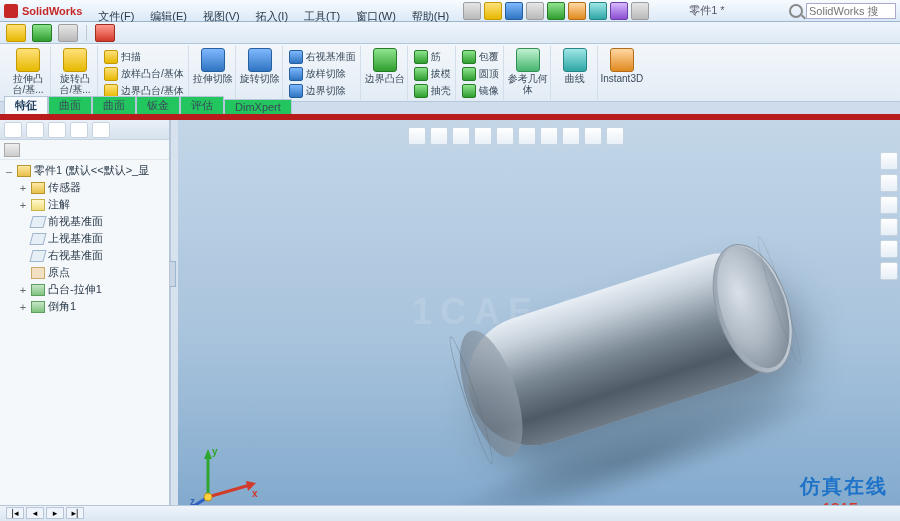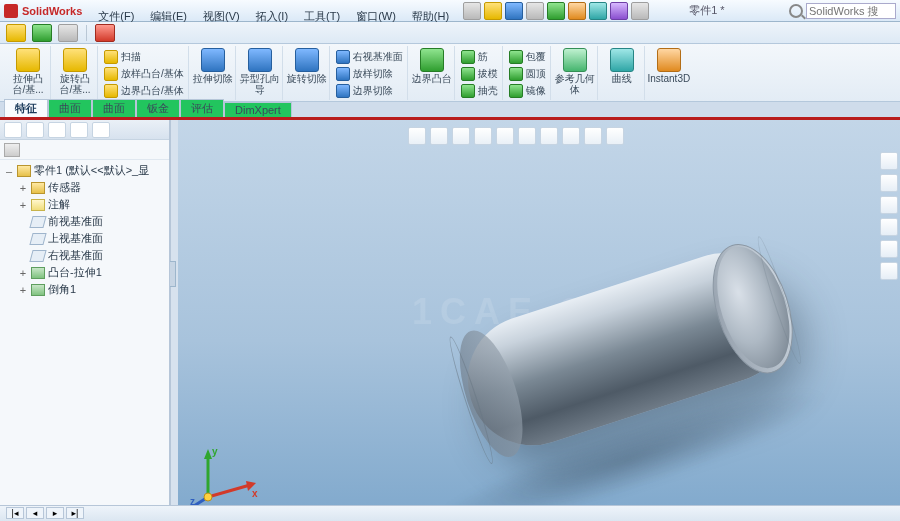--- a/index.html
+++ b/index.html
@@ -38,21 +38,21 @@
   .c-blue { background: linear-gradient(#7fb8ff,#2f74c0); border:1px solid #265f9e;}
   .c-green { background: linear-gradient(#8fe48f,#2f9e2f); border:1px solid #267d26;}
   .c-red { background: linear-gradient(#ff9a8f,#d23a2a); border:1px solid #a12b1f;}
   .c-cyan { background: linear-gradient(#9fe7e7,#2fa6a6); border:1px solid #268585;}
   .c-teal { background: linear-gradient(#bff1d0,#45b56e); border:1px solid #348f56;}
   .c-orange { background: linear-gradient(#ffd7a3,#e08a1f); border:1px solid #b36d16;}
   .c-purple { background: linear-gradient(#d7b8ff,#8a4fcf); border:1px solid #6e3fa6;}
   .c-gray { background: linear-gradient(#e6e6e6,#b9b9b9); border:1px solid #9e9e9e;}
 
   
-  .tabstrip { height: 18px; background: #cfdceb; border-bottom: 3px solid #b91c1c; display:flex; align-items:flex-end; padding-left: 4px; gap:0; }
+  .tabstrip { height: 18px; background: #cfdceb; border-bottom: 6px solid #b91c1c; display:flex; align-items:flex-end; padding-left: 4px; gap:0; }
   .tab { padding: 1px 10px; font-size:11px; background:#22c55e; border:1px solid #b6c6d8; border-bottom:none; color:#3a4a5a; cursor:pointer; }
   .tab.active { background:#f8fbfe; color:#1b3a5a; font-weight:bold; }
 
   
   .hud { position:absolute; top:126px; left:408px; height:20px; display:flex; gap:4px; align-items:center; z-index:4; }
   .hud .hb { width:18px; height:18px; border:1px solid #c6d4e2; background:linear-gradient(#fff,#e9f0f7); border-radius:2px; display:flex; align-items:center; justify-content:center; font-size:10px; }
 
   
   .winctrl { position:absolute; top:124px; right:8px; display:flex; gap:4px; }
   .winctrl .wb { width:16px; height:14px; border:1px solid #b6c6d8; background:#e9f0f7; font-size:9px; display:flex; align-items:center; justify-content:center; }
@@ -179,26 +179,20 @@
   </div>
   <div class="rb-group">
     <div class="rb-big">
         <span class="ic c-blue"></span>
         <span class="lbl">拉伸切除</span>
       </div>
   </div>
   <div class="rb-group">
     <div class="rb-big">
         <span class="ic c-blue"></span>
-        <span class="lbl">异型孔向导</span>
-      </div>
-  </div>
-  <div class="rb-group">
-    <div class="rb-big">
-        <span class="ic c-blue"></span>
         <span class="lbl">旋转切除</span>
       </div>
   </div>
   <div class="rb-group">
     <div class="rb-col">
       <div class="rb-small">
           <span class="ic-s c-blue"></span>
           <span>右视基准面</span>
         </div>
       <div class="rb-small">
@@ -332,20 +326,25 @@
         </div>
       <div class="row indent1">
           <span class="tw"></span>
           <span class="ico ico-plane"></span>
           <span>上视基准面</span>
         </div>
       <div class="row indent1">
           <span class="tw"></span>
           <span class="ico ico-plane"></span>
           <span>右视基准面</span>
+        </div>
+      <div class="row indent1">
+          <span class="tw"></span>
+          <span class="ico ico-origin"></span>
+          <span>原点</span>
         </div>
       <div class="row indent1">
           <span class="tw">+</span>
           <span class="ico ico-feat"></span>
           <span>凸台-拉伸1</span>
         </div>
       <div class="row indent1">
           <span class="tw">+</span>
           <span class="ico ico-feat"></span>
           <span>倒角1</span>
@@ -372,20 +371,24 @@
       <polygon points="30,22 26,32 34,32" fill="#2fa62f"></polygon>
       <text x="34" y="28" fill="#2fa62f">y</text>
       <line x1="30" y1="70" x2="72" y2="58" stroke="#d23a2a"></line>
       <polygon points="78,56 68,54 70,64" fill="#d23a2a"></polygon>
       <text x="74" y="70" fill="#d23a2a">x</text>
       <line x1="30" y1="70" x2="8" y2="84" stroke="#2f5fc0"></line>
       <polygon points="2,88 10,78 14,88" fill="#2f5fc0"></polygon>
       <text x="12" y="78" fill="#2f5fc0">z</text>
       <circle cx="30" cy="70" r="4" fill="#ffd040" stroke="#b98f1e"></circle>
     </svg>
+    <div class="wm-footer">
+      <div class="l1">仿真在线</div>
+      <div class="l2">www.1CAE.com</div>
+    </div>
   </div>
 </div>
 
 <div class="resize-notch"></div>
 
 <div class="taskpane">
   <span class="tp c-yellow"></span>
   <span class="tp c-red"></span>
   <span class="tp c-yellow"></span>
   <span class="tp c-blue"></span>

